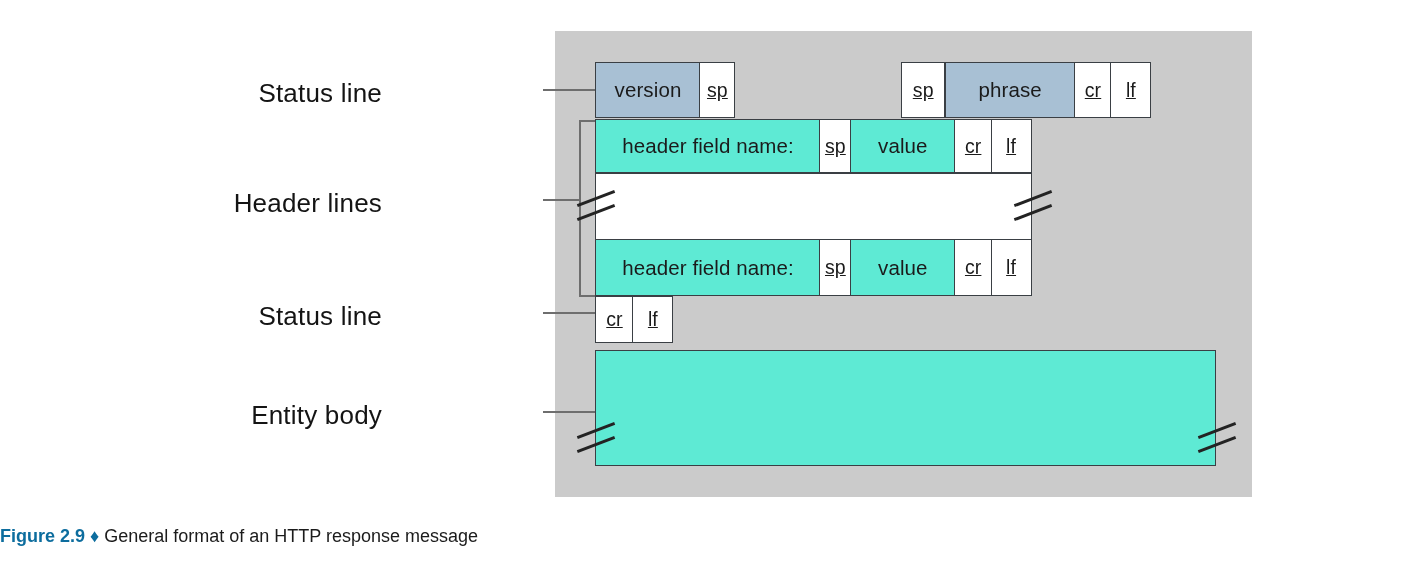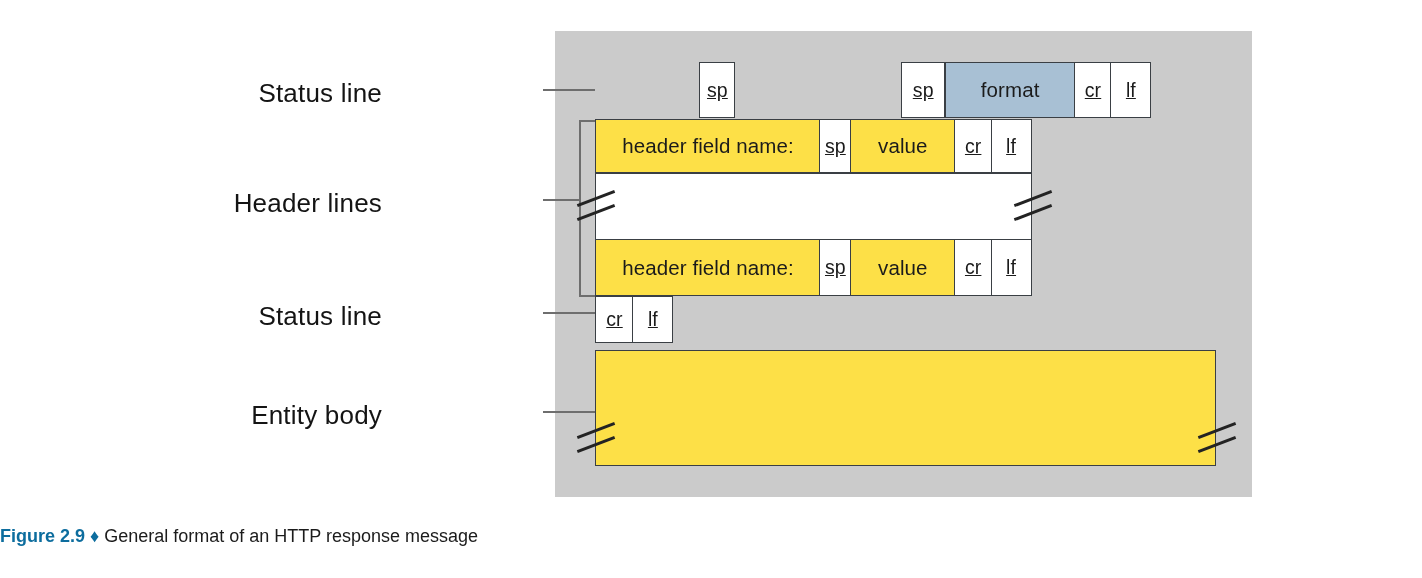--- a/index.html
+++ b/index.html
@@ -39,21 +39,21 @@
     border: 1.6px solid #3a3f44;
     display: flex;
     align-items: center;
     justify-content: center;
     font-size: 20.5px;
     color: #1b1b1b;
     letter-spacing: .1px;
     white-space: nowrap;
   }
   .box.dark   { background: #a8c0d4; }
-  .box.light  { background: #fde047; }
+  .box.light  { background: #5eead4; }
   .box.white  { background: #ffffff; }
 
   
   .box.small { font-size: 19.5px; text-decoration: underline; }
 
   
   .label {
     position: absolute;
     font-size: 26px;
     color: #141414;
@@ -133,23 +133,24 @@
   <div class="leader" style="left:543px; top:199px; width:37px;"></div>
 
   <div class="label" style="right:1040px; top:301px;">Status line</div>
   <div class="leader" style="left:543px; top:312px; width:52px;"></div>
 
   <div class="label" style="right:1040px; top:400px;">Entity body</div>
   <div class="leader" style="left:543px; top:411px; width:52px;"></div>
 
   <div class="bracket" style="left:579px; top:120px; width:17px; height:177px;"></div>
 
+  <div class="box dark" style="left:595px; top:62px; width:106px; height:56px;">version</div>
   <div class="box white small" style="left:699.4px; top:62px; width:36px; height:56px;">sp</div>
   <div class="box white small" style="left:901.2px; top:62px; width:44px; height:56px;">sp</div>
-  <div class="box dark" style="left:944.6px; top:62px; width:131px; height:56px;">format</div>
+  <div class="box dark" style="left:944.6px; top:62px; width:131px; height:56px;">phrase</div>
   <div class="box white small" style="left:1074px; top:62px; width:38px; height:56px;">cr</div>
   <div class="box white small" style="left:1110.4px; top:62px; width:41px; height:56px;">lf</div>
 
   <div class="box light" style="left:595px; top:119px; width:226px; height:54px;">header field name:</div>
   <div class="box white small" style="left:819.4px; top:119px; width:32px; height:54px;">sp</div>
   <div class="box light" style="left:849.8px; top:119px; width:106px; height:54px;">value</div>
   <div class="box white small" style="left:954.2px; top:119px; width:38px; height:54px;">cr</div>
   <div class="box white small" style="left:990.6px; top:119px; width:41px; height:54px;">lf</div>
 
   <div class="box white" style="left:595px; top:172.5px; width:436.6px; height:67px;"></div>

